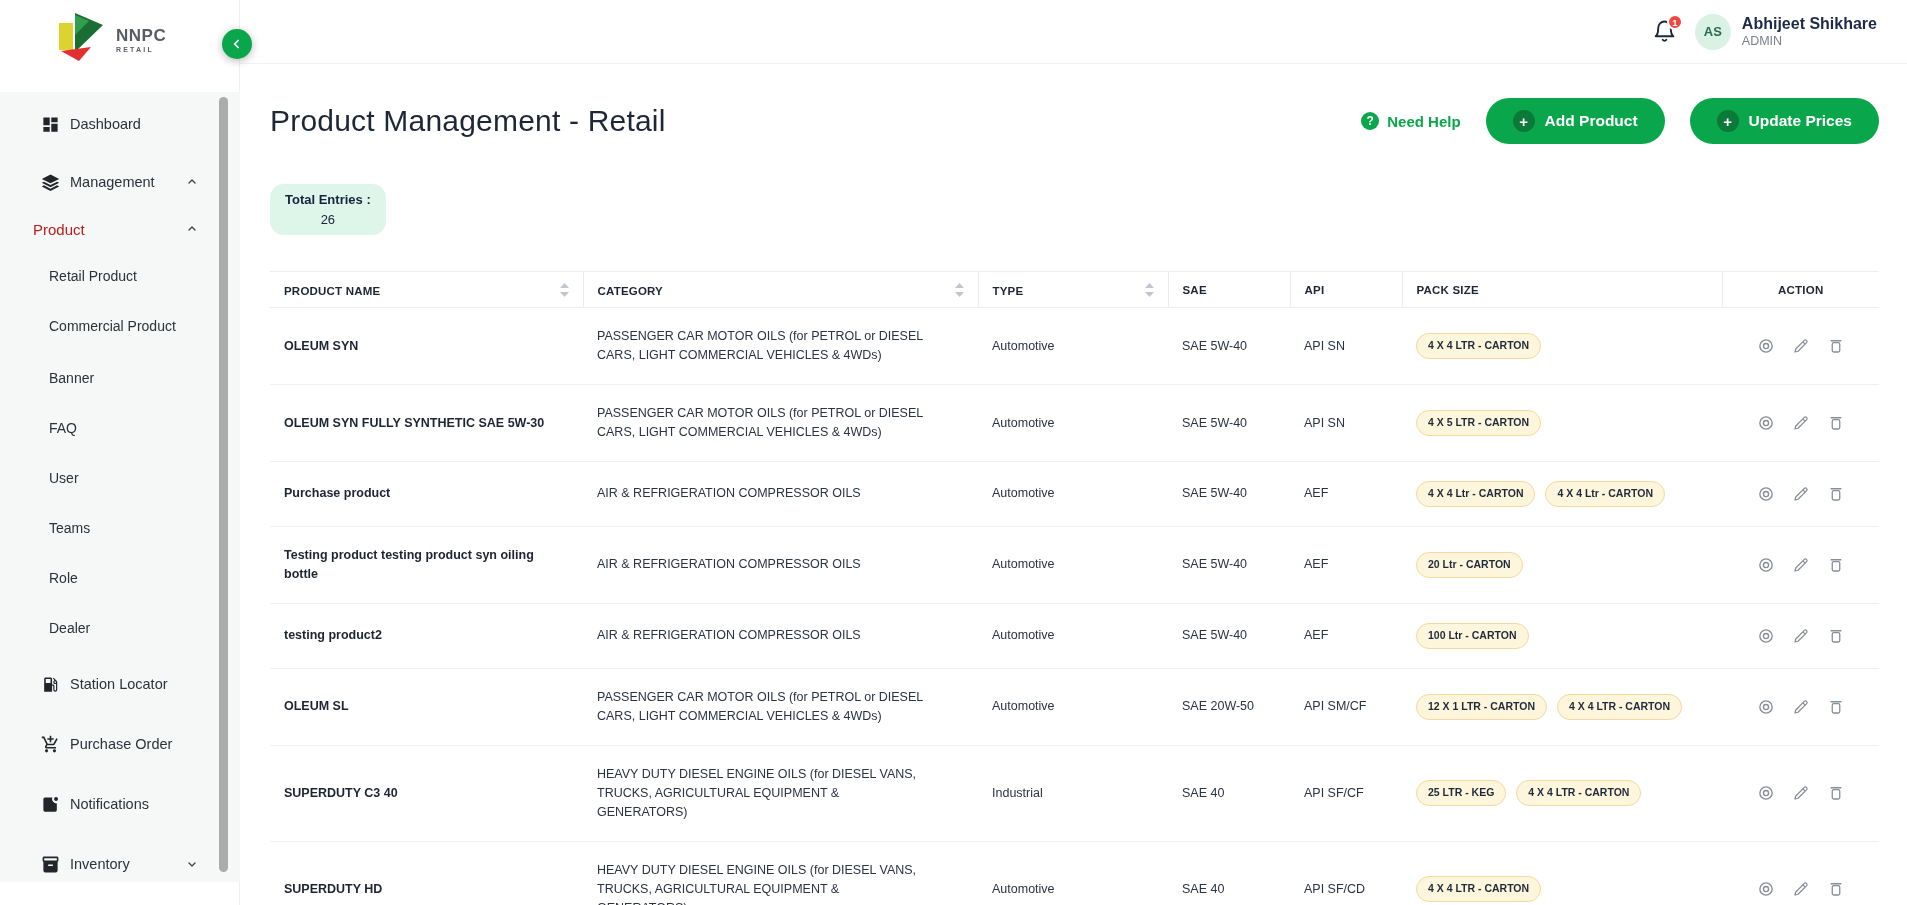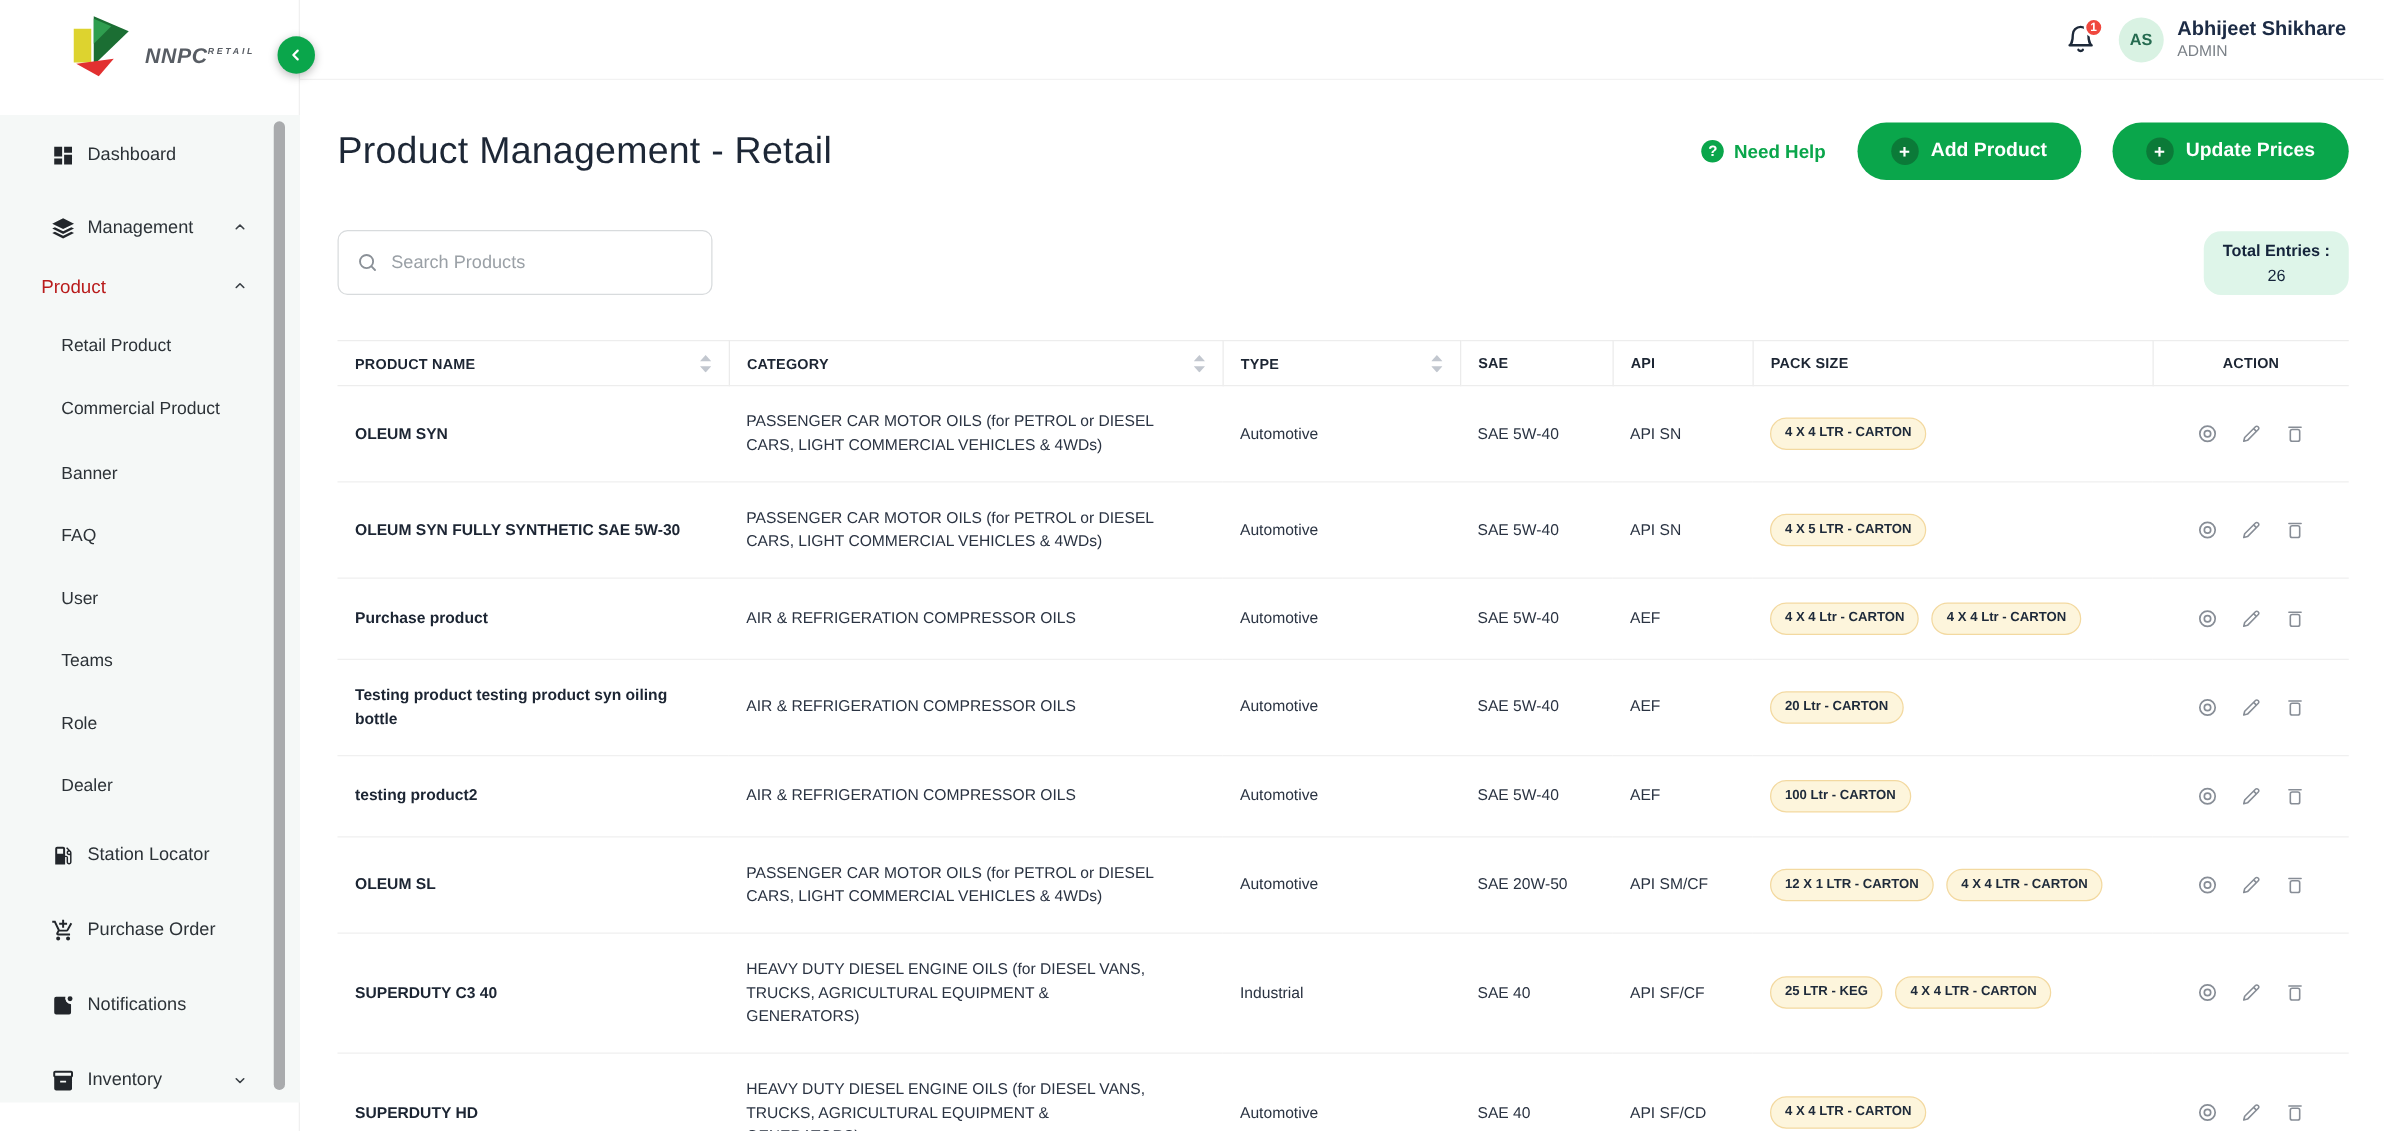--- a/index.html
+++ b/index.html
@@ -7,21 +7,21 @@
     --badge-bg:#fdf5dc; --badge-border:#f3d9a0; --red:#f0483e;
     --text:#2a3342; --muted:#7a8087; --border:#ededed; --sidebar-bg:#f5f8f7;
   }
   *{box-sizing:border-box; margin:0; padding:0;}
   html,body{width:1907px; height:905px; overflow:hidden;}
   body{font-family:"Liberation Sans", sans-serif; background:#fff; position:relative; color:var(--text);}
 
   
   .sidebar{position:absolute; left:0; top:0; width:240px; height:905px; background:#fff; border-right:1px solid #f0f0f0;}
   .logo{position:absolute; left:58px; top:12px; display:flex; align-items:flex-end; gap:6px;}
-  .brand-text{display:flex; flex-direction:row; line-height:1; padding-bottom:9px;font-style:italic;}
+  .brand-text{display:flex; flex-direction:column; line-height:1; padding-bottom:9px;}
   .brand-name{font-size:17px; font-weight:800; color:#585d64; letter-spacing:.5px;}
   .brand-sub{font-size:7px; letter-spacing:2.2px; color:#585d64; margin-top:2px; font-weight:700;}
   .nav{position:absolute; left:0; top:92px; width:240px; height:790px; background:var(--sidebar-bg); overflow:hidden; padding-top:18px;}
   .nav-item{display:flex; align-items:center; height:28px; margin-bottom:22px; padding-left:40px; padding-right:42px; cursor:pointer; color:#2c3237; font-size:14.5px; font-weight:500;}
   .nav-item .nav-icon{width:20px; height:20px; margin-right:10px; color:#22262b; flex:0 0 auto; display:flex; align-items:center; justify-content:center;}
   .nav-item .nav-icon svg{width:19px; height:19px;}
   .nav-item.lvl-section{padding-left:33px; font-size:15px; color:#b91c1c;}
   .nav-item.lvl-sub{padding-left:49px; font-size:14px;}
   .nav-item .chev{margin-left:auto; color:#3a4046; display:flex;}
   .nav-item .chev svg{width:12px; height:12px;}
@@ -236,27 +236,20 @@
         <span>Add Product</span>
       </button>
       <button class="btn">
         <span class="plus-circle">+</span>
         <span>Update Prices</span>
       </button>
     </div>
   </div>
 
   <div class="filter-row">
-    <div class="search-box">
-      <svg viewBox="0 0 24 24" fill="none" stroke="#8a9097" stroke-width="2" stroke-linecap="round">
-          <circle cx="11" cy="11" r="7"></circle>
-          <path d="m20 20-3.8-3.8"></path>
-        </svg>
-      <input type="text" placeholder="Search Products" style="">
-    </div>
     <div class="total-badge">
       <span class="lbl">Total Entries :</span>
       <span>26</span>
     </div>
   </div>
 
   <table>
     <colgroup>
       <col style="width:313px">
         <col style="width:395px">

